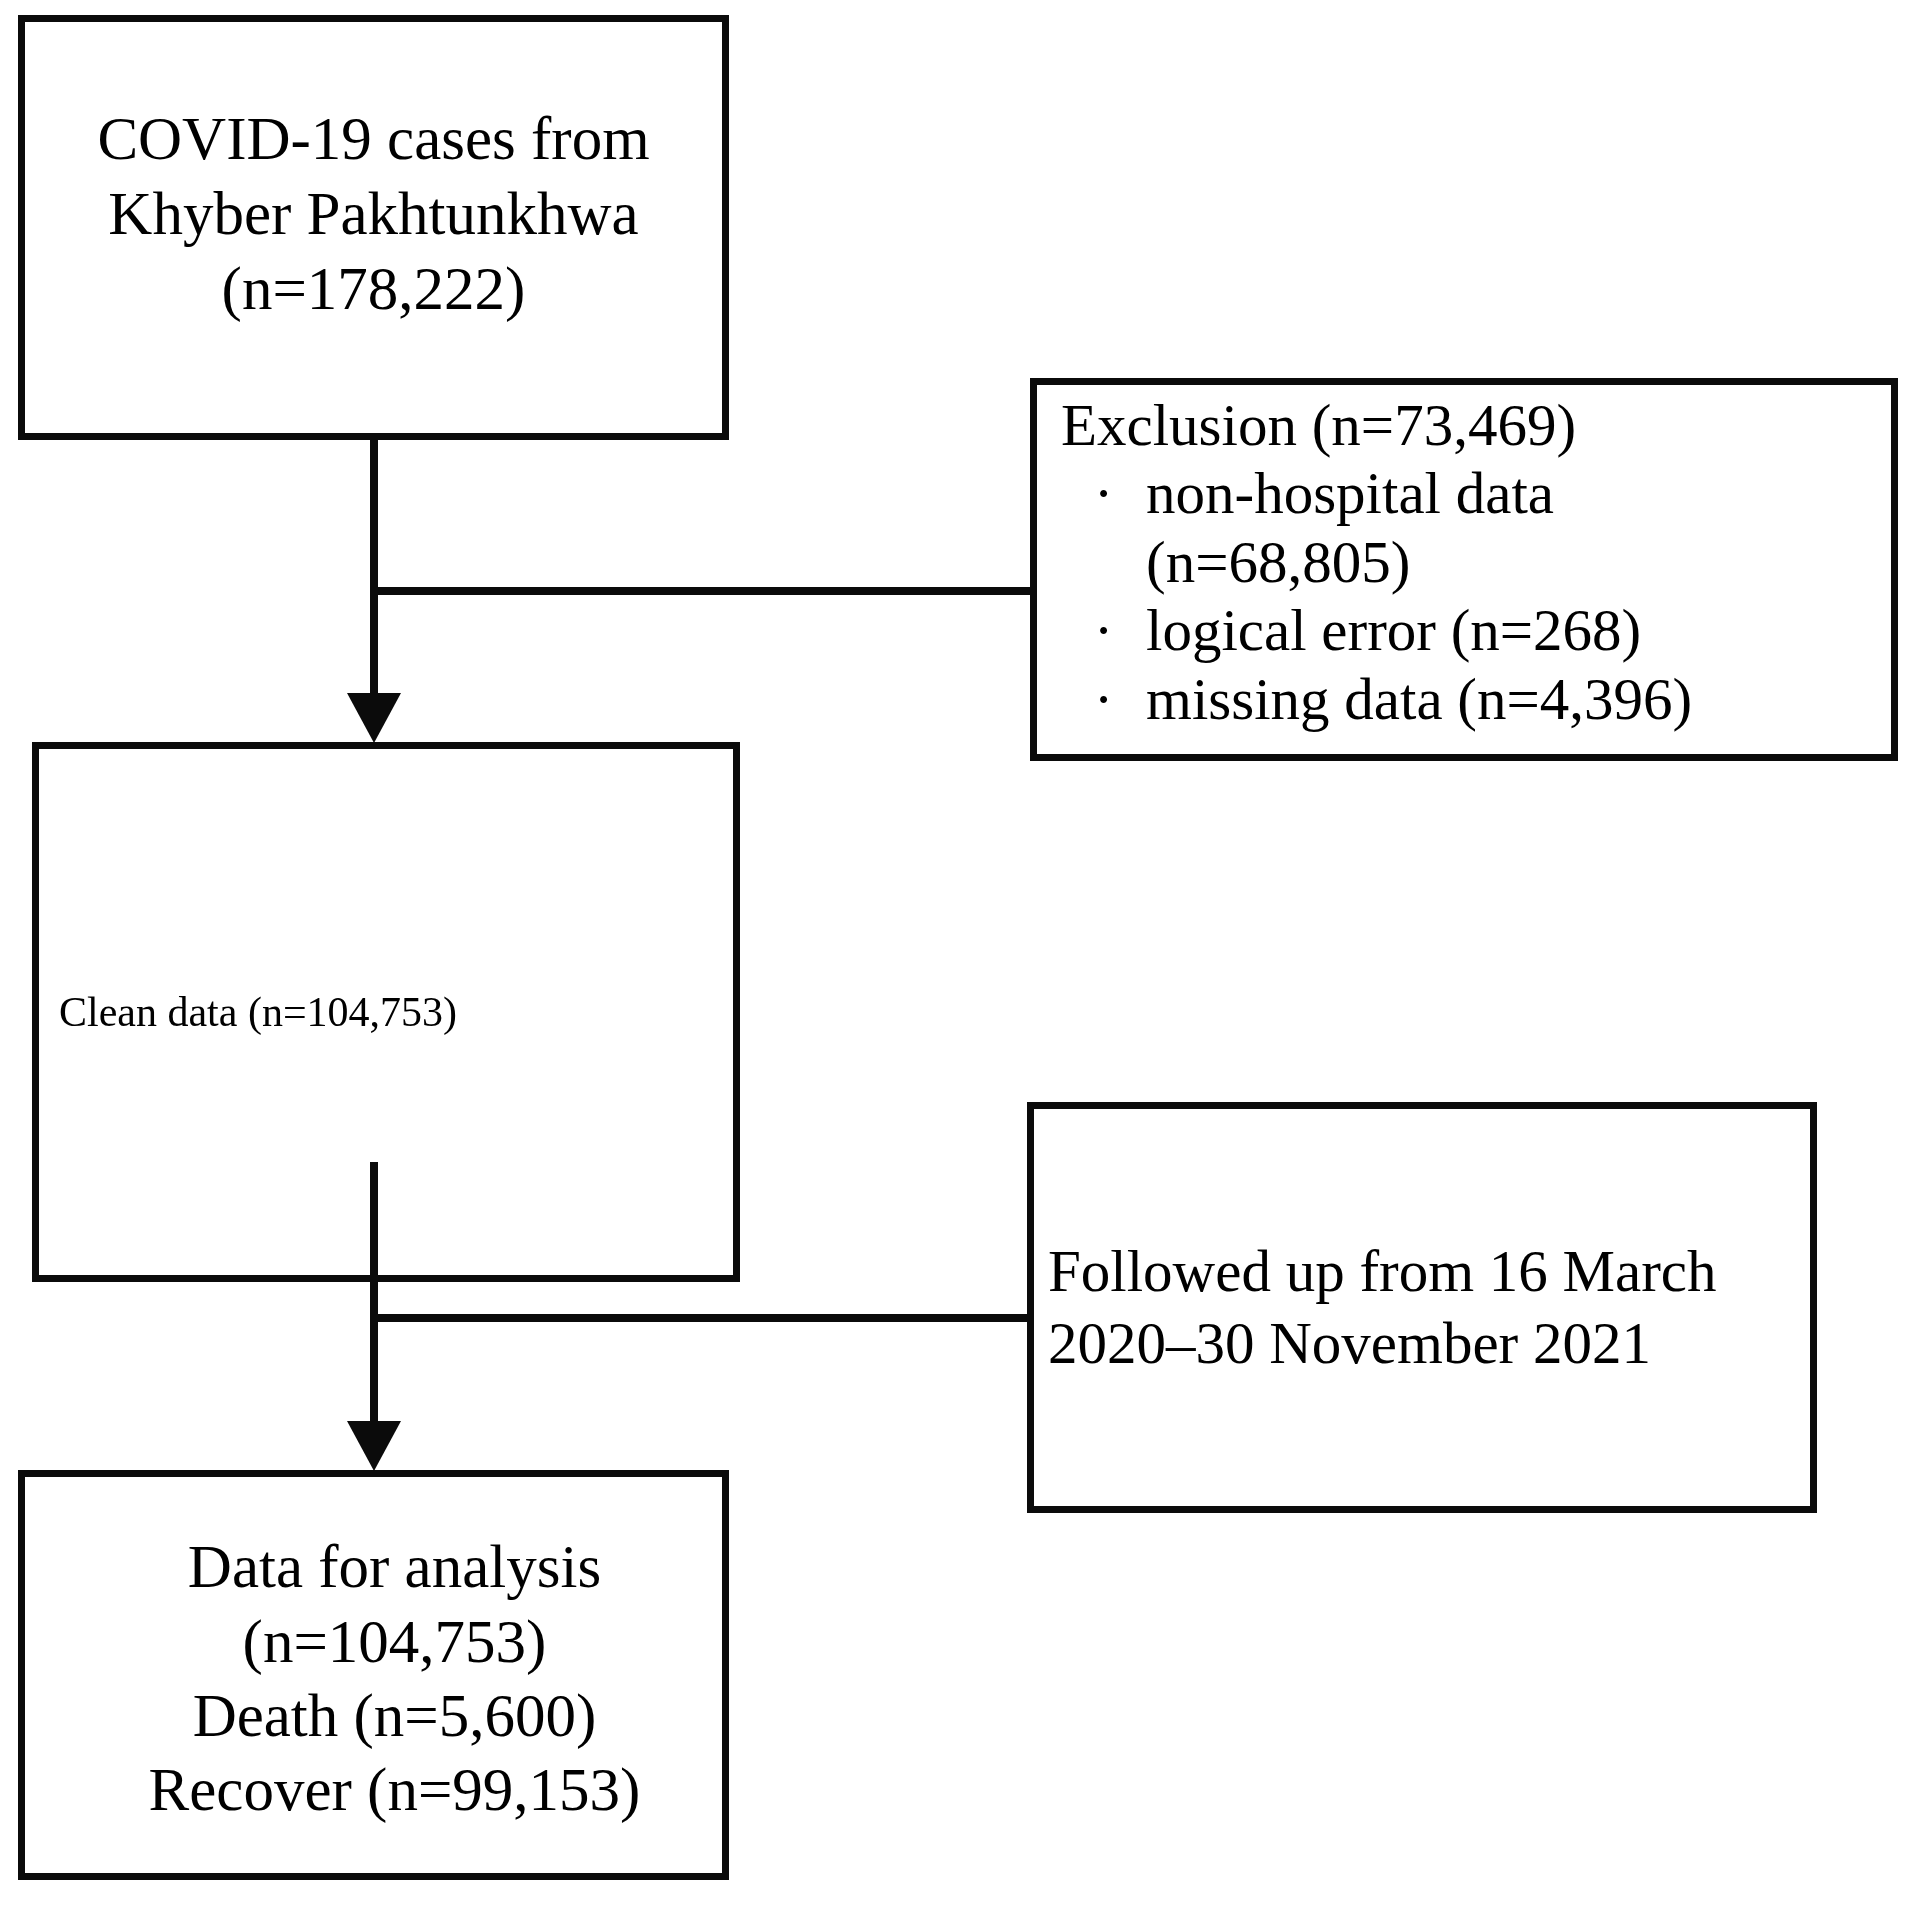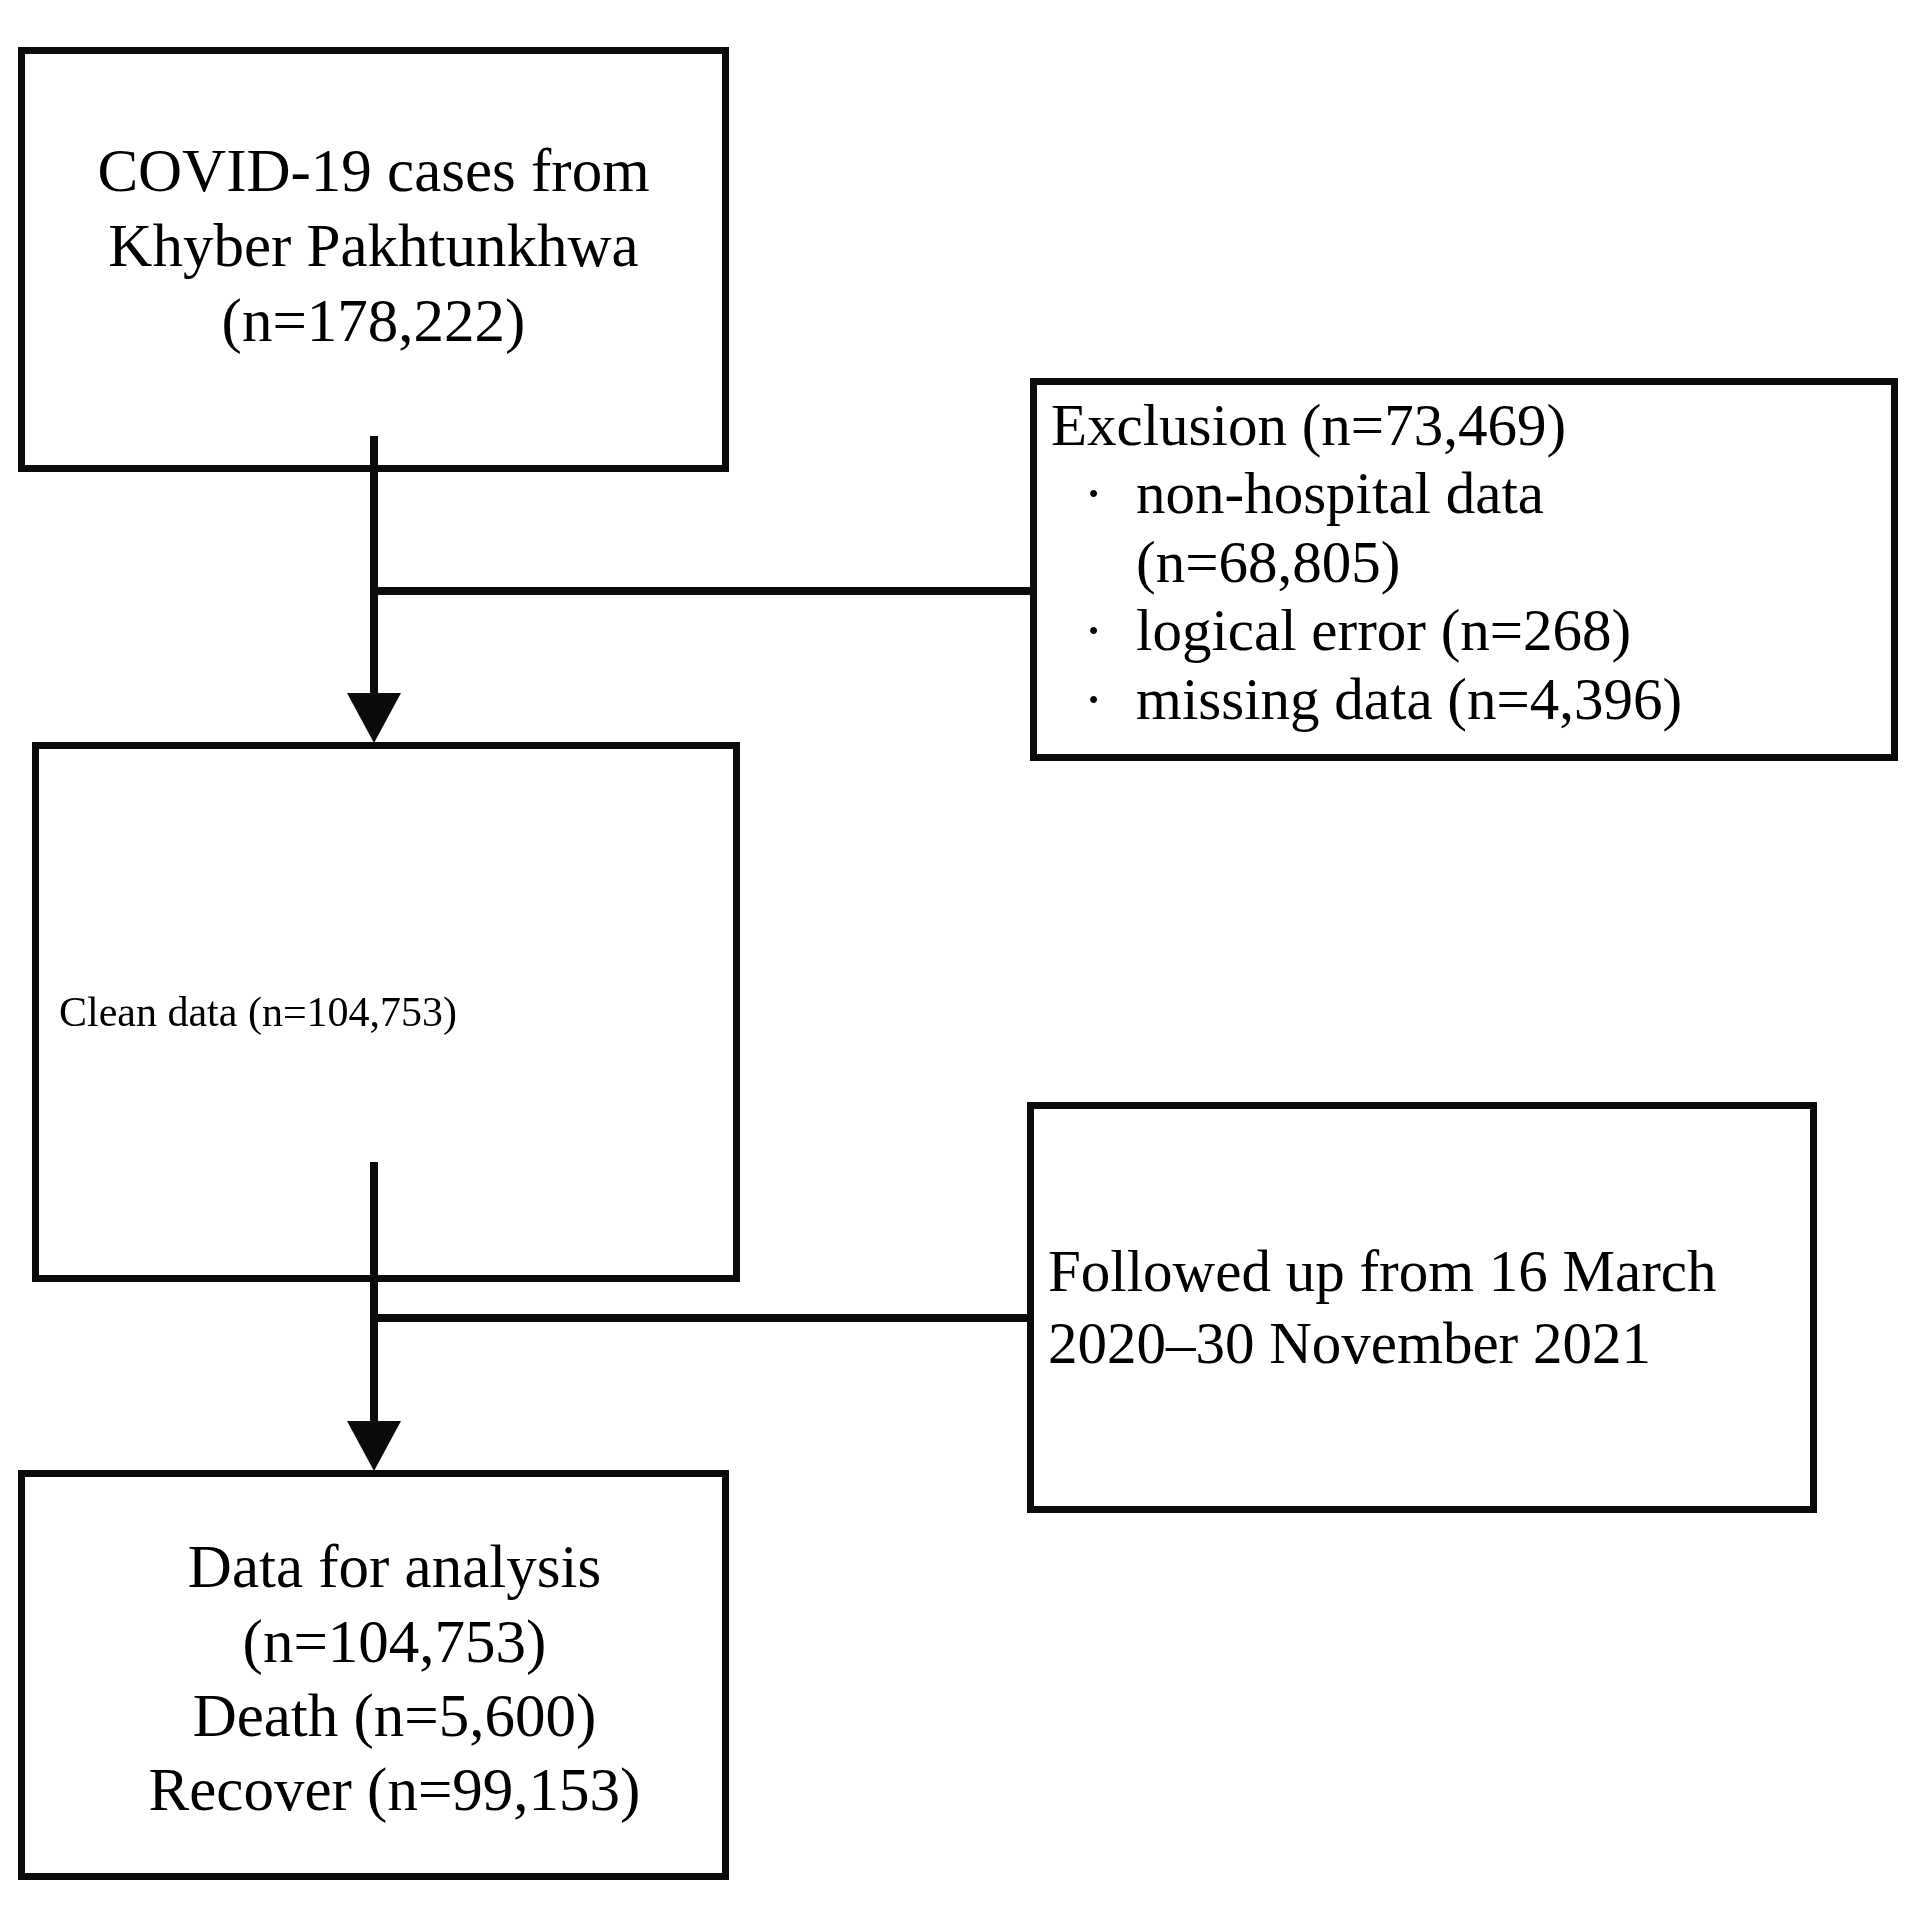--- a/index.html
+++ b/index.html
@@ -35,21 +35,20 @@
 
   
   #node-source {
     left: 18px;  top: 15px;
     width: 711px; height: 425px;
     align-items: center;
     text-align: center;
     font-size: 61px;
     line-height: 1.23;
     padding-bottom: 28px;
-    margin-top: 32px;
   }
   #node-clean {
     left: 21px;  top: 742px;
     width: 708px; height: 540px;
     align-items: flex-start;
     text-align: left;
     font-size: 42px;
     line-height: 1.2;
     padding-left: 20px;
     margin-left: 11px;
@@ -64,21 +63,21 @@
     padding-top: 8px;
     padding-left: 42px;
   }
   #node-exclusion {
     left: 1030px; top: 378px;
     width: 868px; height: 383px;
     align-items: flex-start;
     text-align: left;
     font-size: 59px;
     line-height: 1.16;
-    padding-left: 14px;
+    padding-left: 24px;
     justify-content: flex-start;
     padding-top: 6px;
   }
   #node-followup {
     left: 1027px; top: 1102px;
     width: 790px; height: 411px;
     align-items: flex-start;
     text-align: left;
     font-size: 59px;
     line-height: 1.22;

